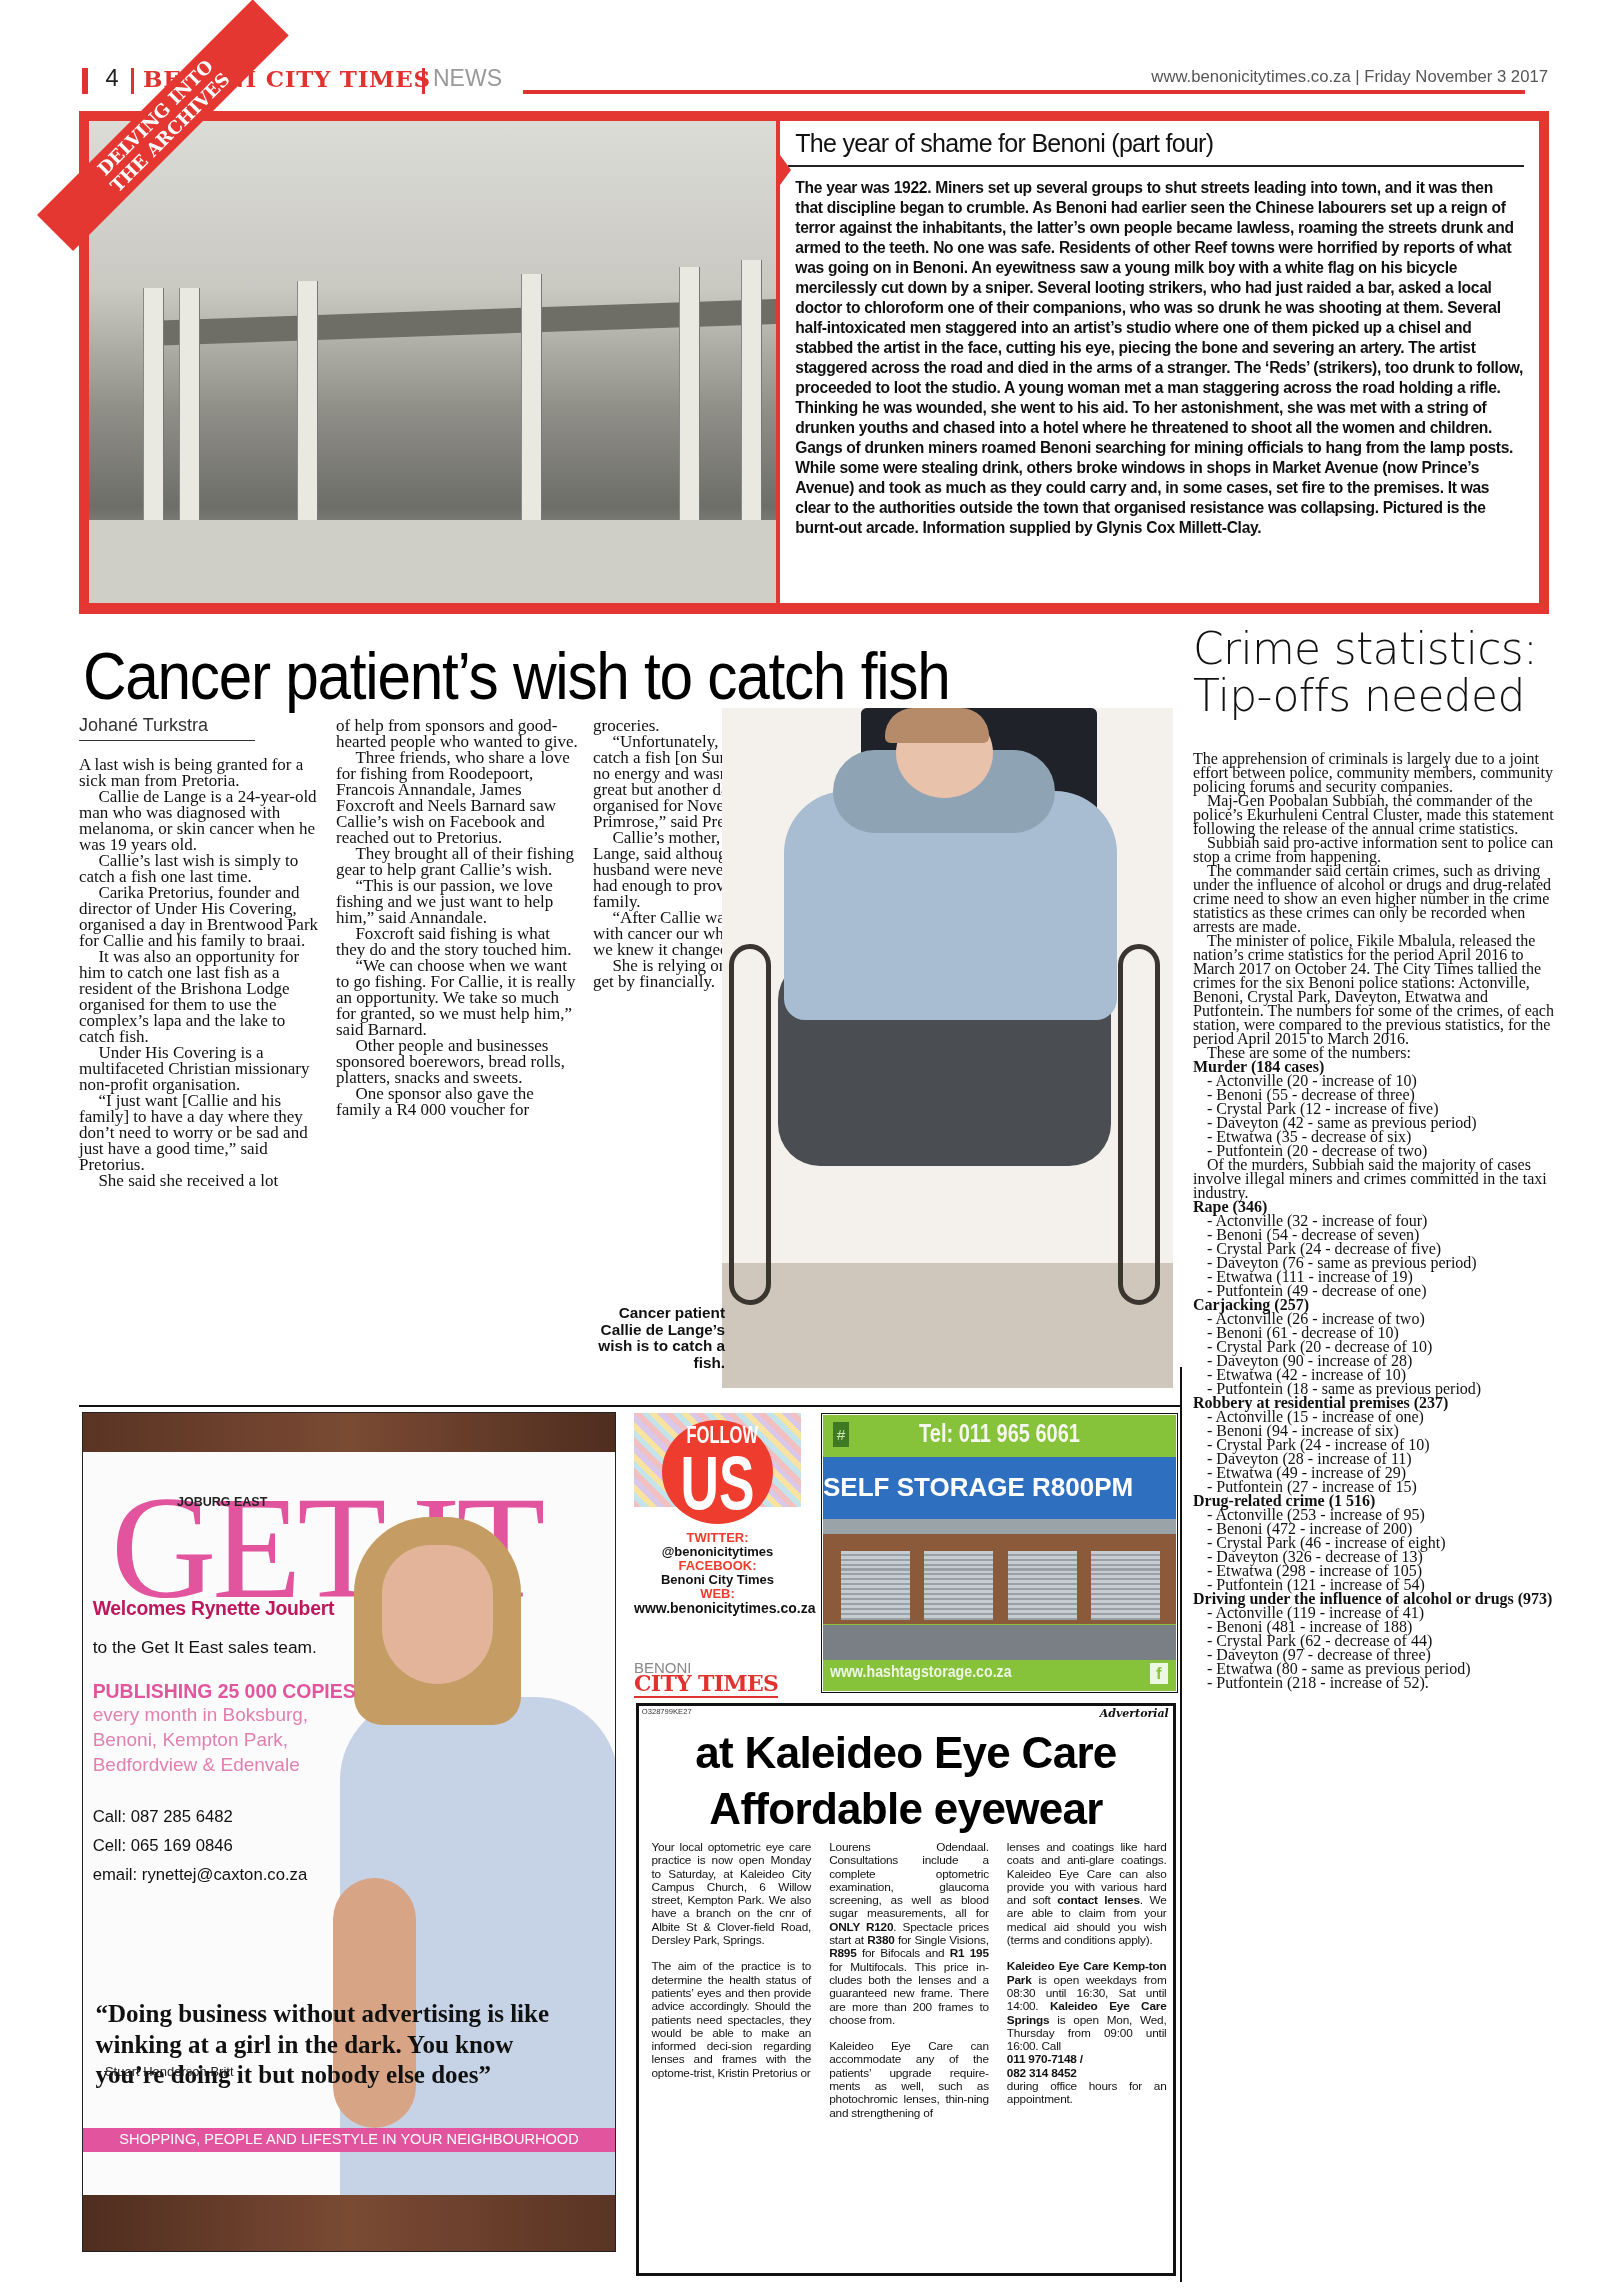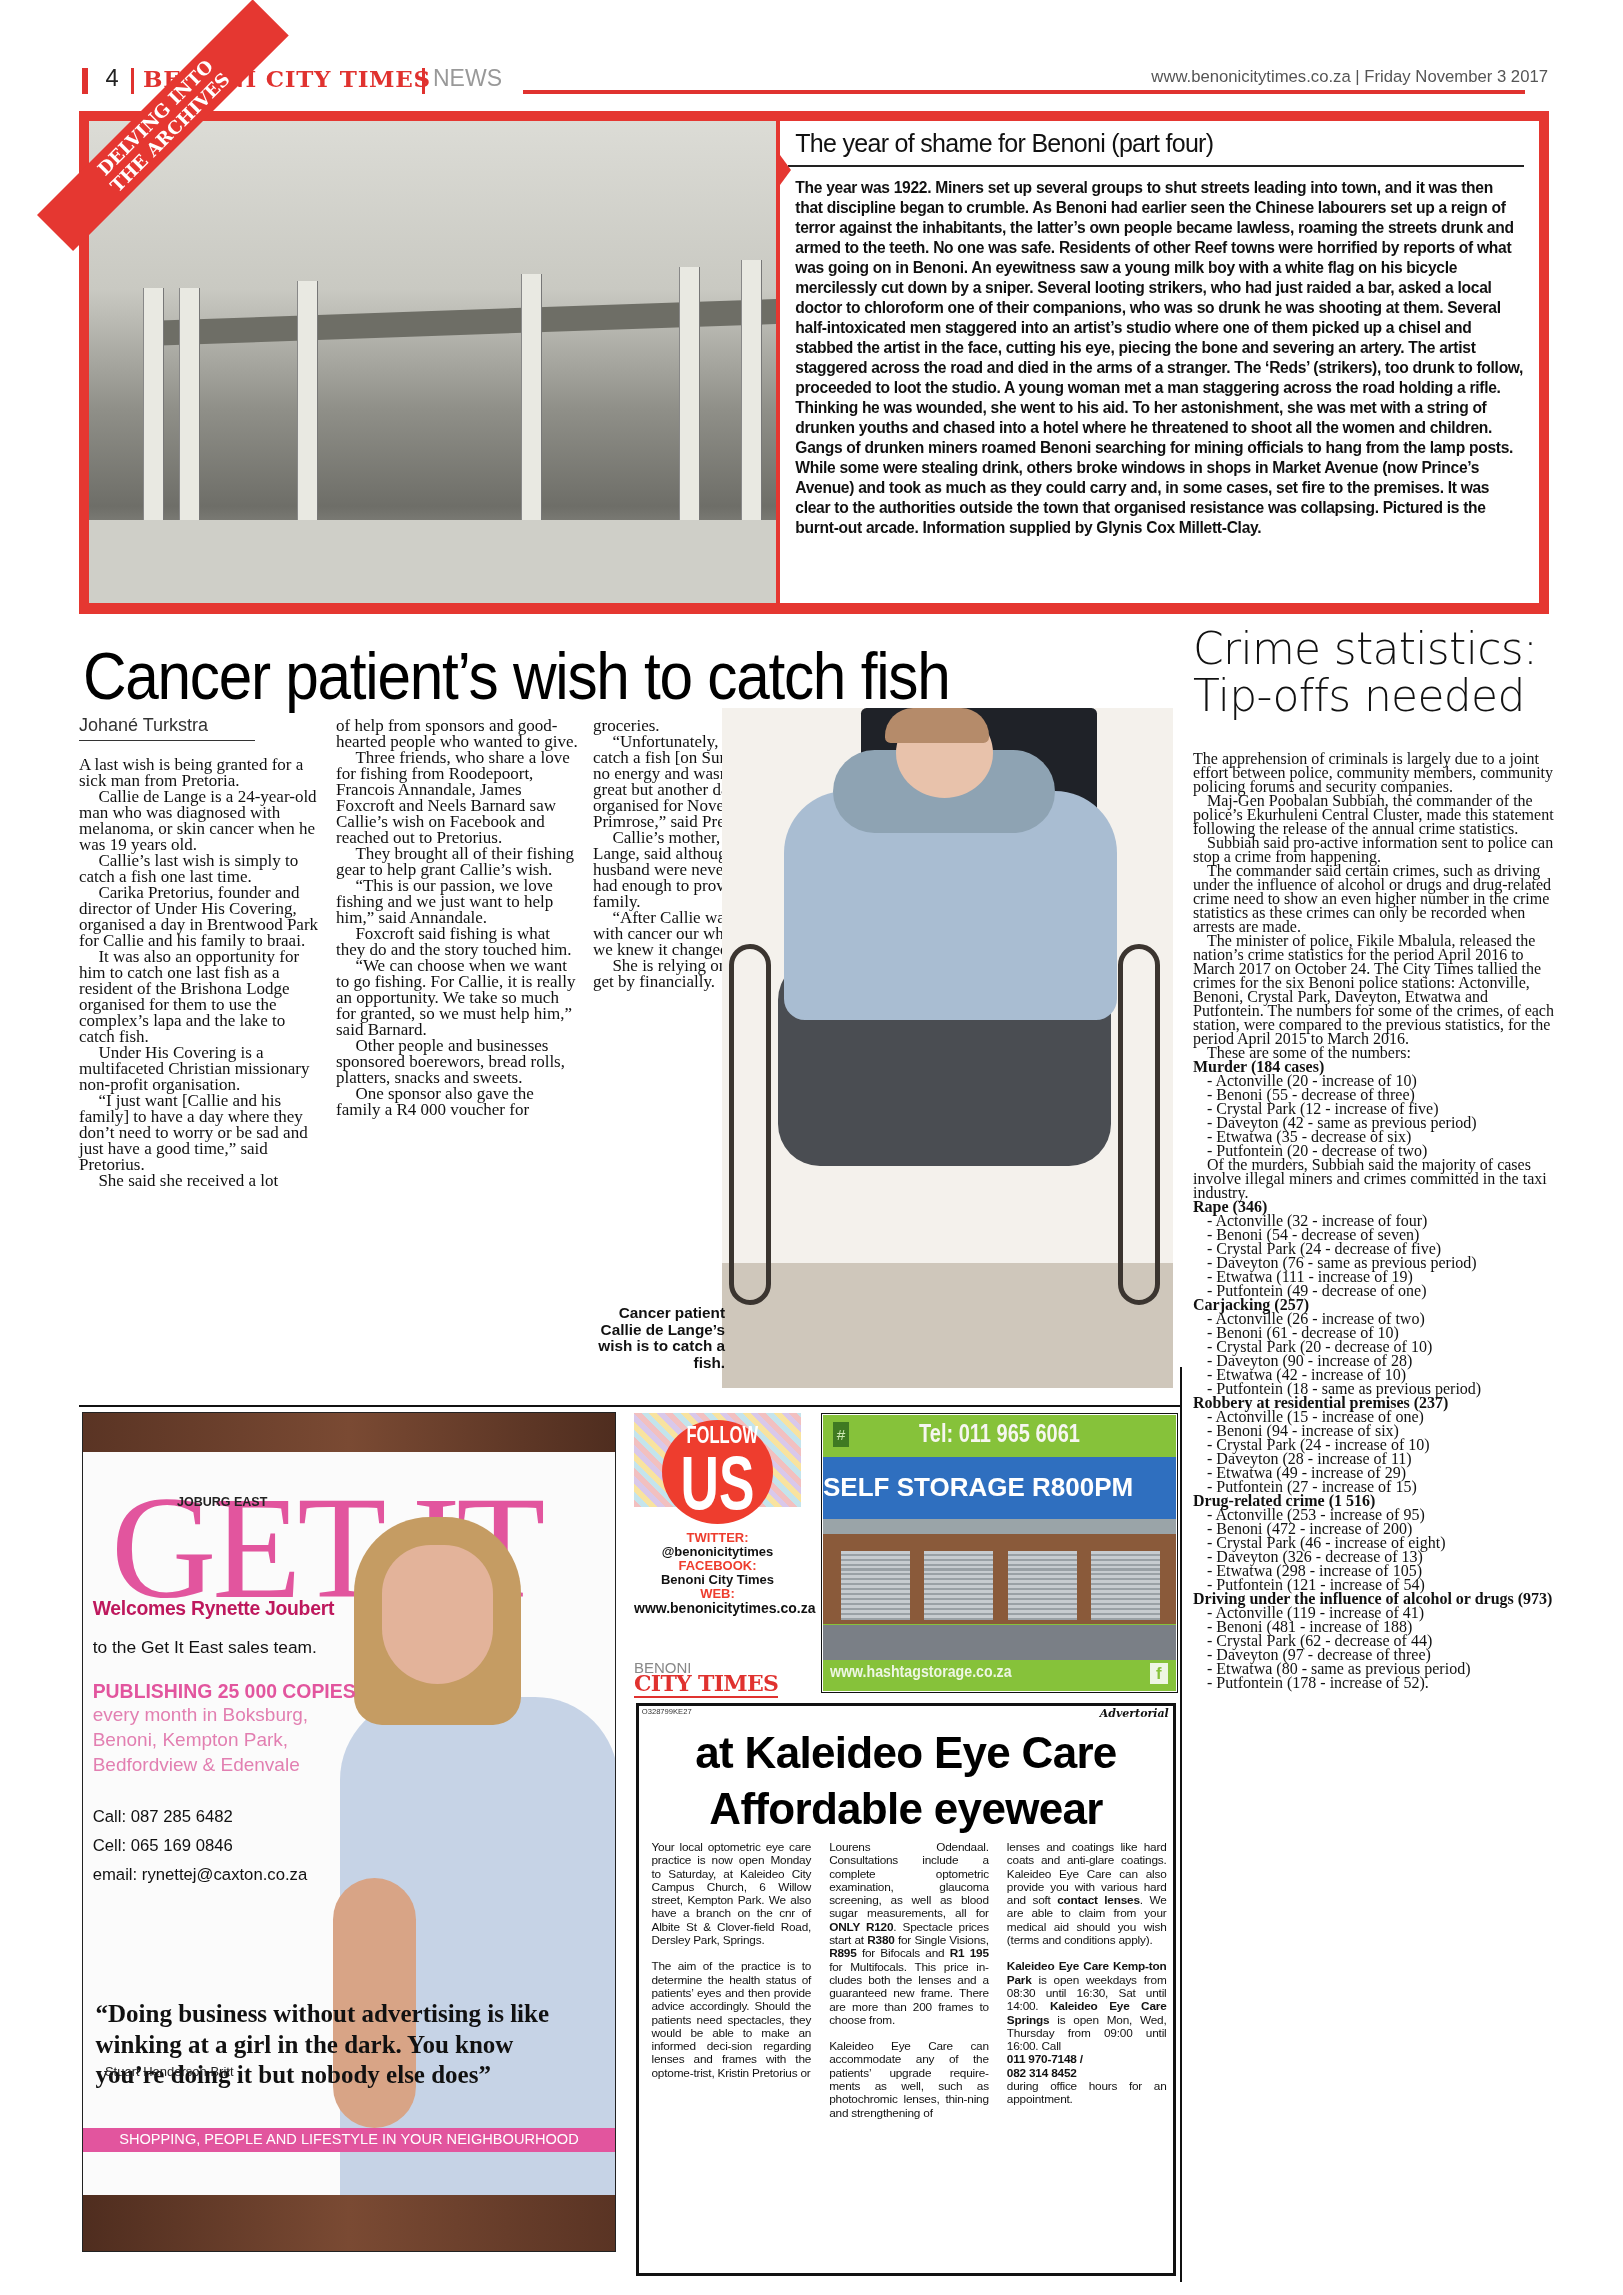--- a/index.html
+++ b/index.html
@@ -251,21 +251,21 @@
   <div class="item">- Daveyton (326 - decrease of 13)</div>
   <div class="item">- Etwatwa (298 - increase of 105)</div>
   <div class="item">- Putfontein (121 - increase of 54)</div>
 
   <div class="cat">Driving under the influence of alcohol or drugs (973)</div>
   <div class="item">- Actonville (119 - increase of 41)</div>
   <div class="item">- Benoni (481 - increase of 188)</div>
   <div class="item">- Crystal Park (62 - decrease of 44)</div>
   <div class="item">- Daveyton (97 - decrease of three)</div>
   <div class="item">- Etwatwa (80 - same as previous period)</div>
-  <div class="item">- Putfontein (178 - increase of 52).</div>
+  <div class="item">- Putfontein (218 - increase of 52).</div>
 </div>
 <div class="abs vrule"></div>
 
 <div class="abs hrule-ad"></div>
 
 <div class="abs getit-wrap">
   <div class="wood-top"></div>
   <div class="paper"></div>
   <div class="logo">GET IT</div>
   <div class="joburg">JOBURG EAST</div>

